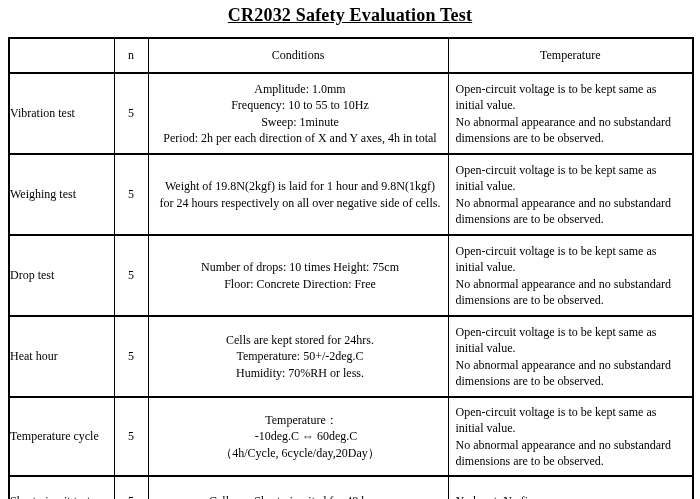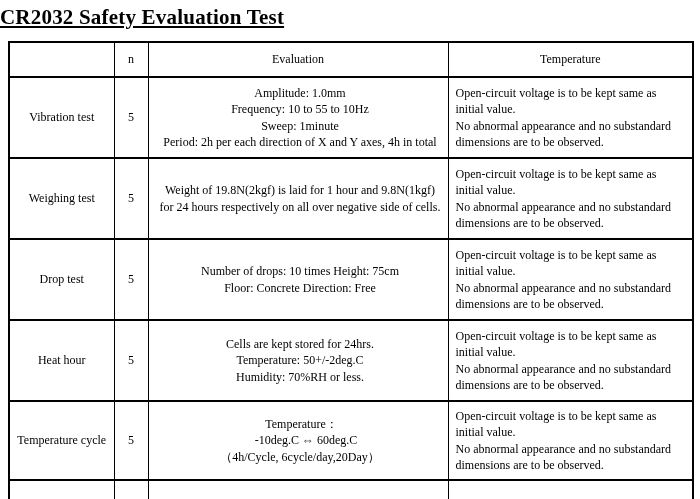--- a/index.html
+++ b/index.html
@@ -13,22 +13,22 @@
   }
   .page {
     width: 700px;
     height: 499px;
     position: relative;
     background: #ffffff;
     overflow: hidden;
   }
   .doc-title {
     margin: 5px 0 0 0;
-    text-align: left;
-    font-size: 21px;
+    text-align: center;
+    font-size: 18px;
     font-weight: bold;
     text-decoration: underline;
     letter-spacing: 0.2px;
   }
   table.eval-table {
     border-collapse: collapse;
     table-layout: fixed;
     width: 684px;
     margin: 11px 0 0 8px;
     border: 2px solid #000000;
@@ -43,21 +43,21 @@
     vertical-align: middle;
     padding: 0;
     line-height: 16.3px;
     overflow: hidden;
   }
   .eval-table thead th { height: 33px; text-align: center; }
   .col-test  { width: 105px; }
   .col-n     { width: 34px; }
   .col-cond  { width: 300px; }
   .col-req   { width: 245px; }
-  td.cell-test { text-align: center; }
+  td.cell-test { text-align: left; }
   td.cell-n    { text-align: center; }
   td.cell-cond {
     text-align: center;
     white-space: pre-wrap;
     padding: 4px 3px 4px 7px;
   }
   td.cell-req {
     text-align: left;
     white-space: pre-wrap;
     padding: 4px 8px 4px 7px;
@@ -78,21 +78,21 @@
     <colgroup>
       <col class="col-test">
       <col class="col-n">
       <col class="col-cond">
       <col class="col-req">
     </colgroup>
     <thead>
       <tr>
         <th></th>
         <th>n</th>
-        <th>Evaluation</th>
+        <th>Conditions</th>
         <th>Temperature</th>
       </tr>
     </thead>
     <tbody>
       <tr class="row-std">
         <td class="cell-test">Vibration test</td>
         <td class="cell-n">5</td>
         <td class="cell-cond">Amplitude: 1.0mm
 Frequency: 10 to 55 to 10Hz
 Sweep: 1minute

